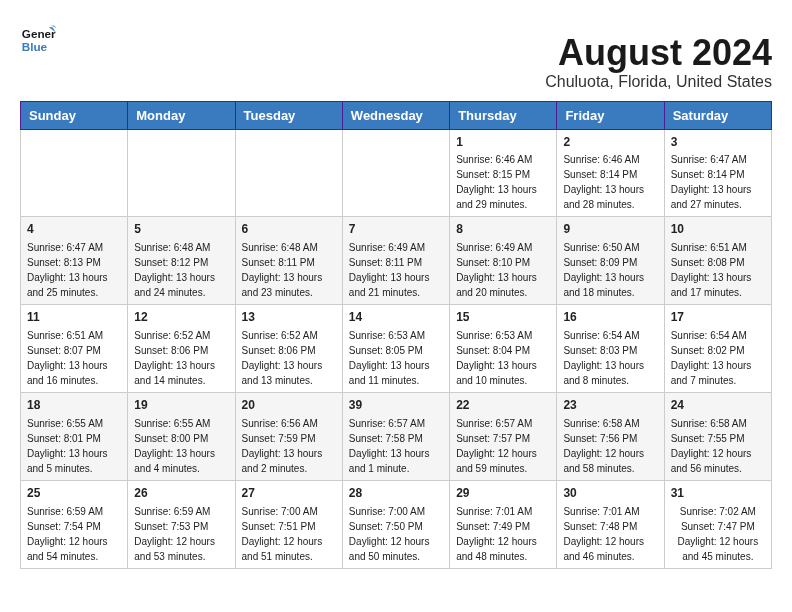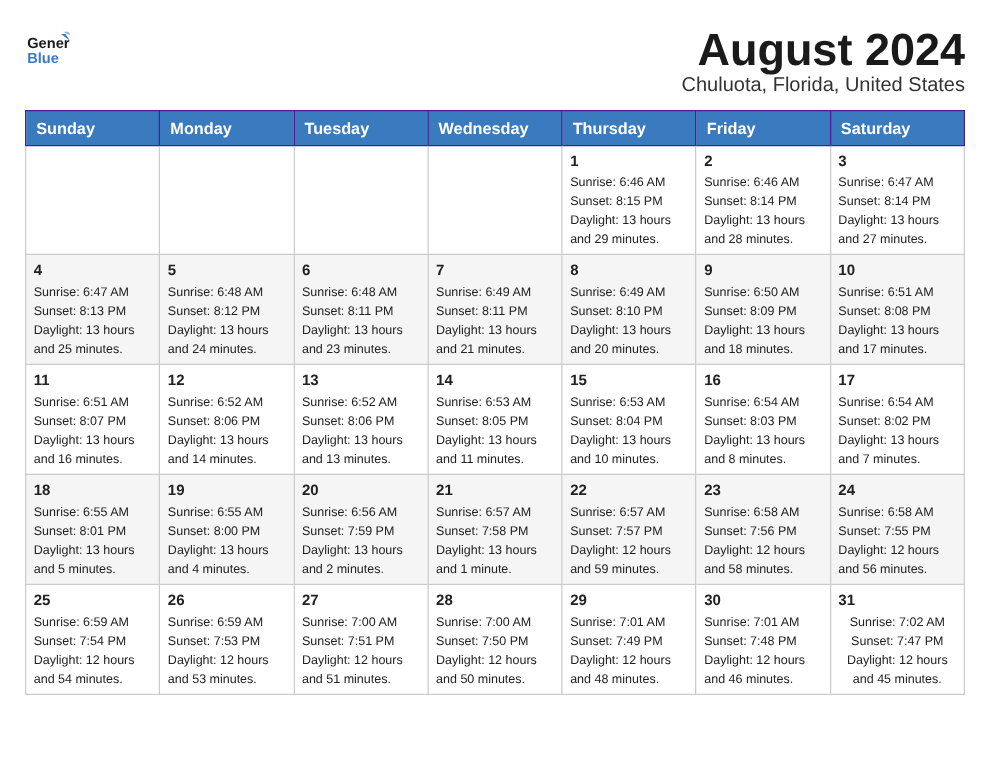--- a/index.html
+++ b/index.html
@@ -26,20 +26,21 @@
       height: 36px;
     }
     .title-area {
       text-align: right;
     }
     .title-area h1 {
       font-size: 36px;
       font-weight: bold;
       color: #1a1a1a;
       line-height: 1.1;
+      margin-top: 13px;
     }
     .title-area h2 {
       font-size: 16px;
       font-weight: normal;
       color: #333;
     }
     .calendar {
       width: 100%;
       border-collapse: collapse;
       border: 1px solid #ccc;
@@ -261,21 +262,21 @@
 and 4 minutes.</div>
         </td>
         <td>
           <span class="day-number">20</span>
           <div class="day-info" style="white-space: pre-line;">Sunrise: 6:56 AM
 Sunset: 7:59 PM
 Daylight: 13 hours
 and 2 minutes.</div>
         </td>
         <td>
-          <span class="day-number">21</span>
+          <span class="day-number">39</span>
           <div class="day-info" style="white-space: pre-line;">Sunrise: 6:57 AM
 Sunset: 7:58 PM
 Daylight: 13 hours
 and 1 minute.</div>
         </td>
         <td>
           <span class="day-number">22</span>
           <div class="day-info" style="white-space: pre-line;">Sunrise: 6:57 AM
 Sunset: 7:57 PM
 Daylight: 12 hours

